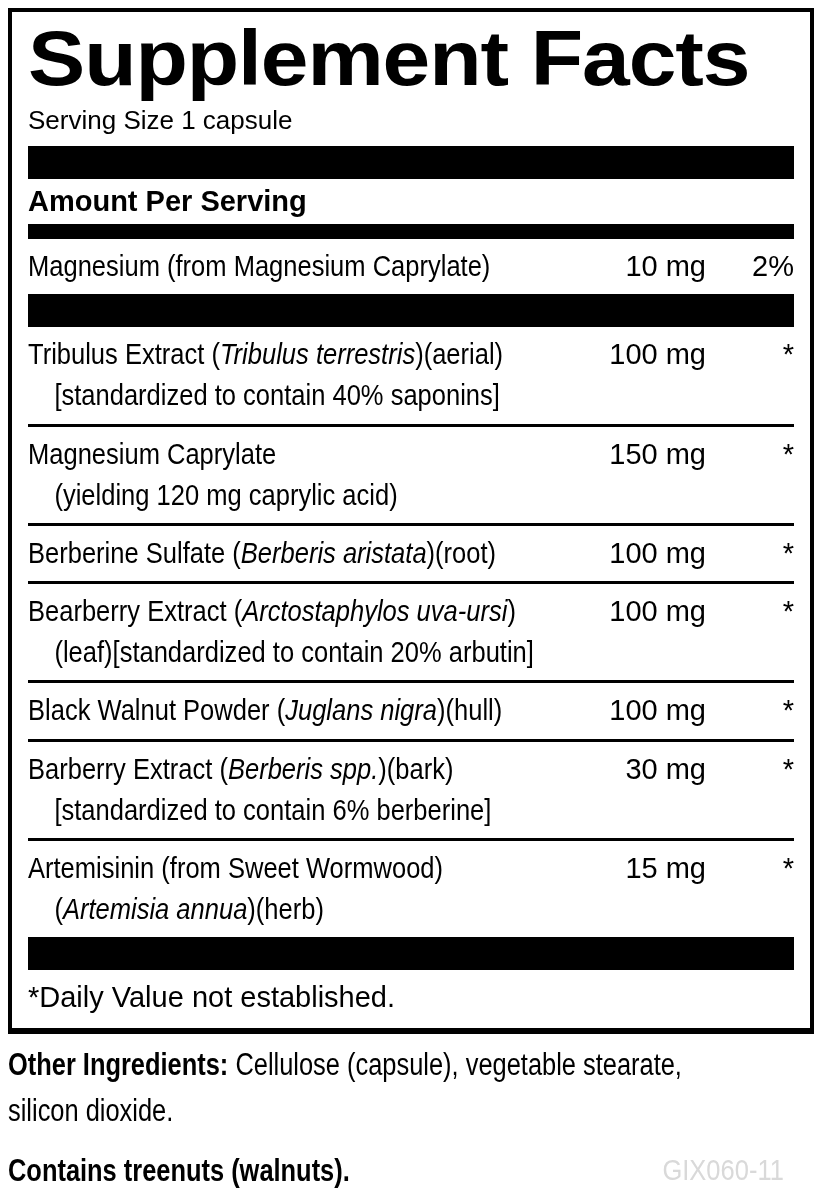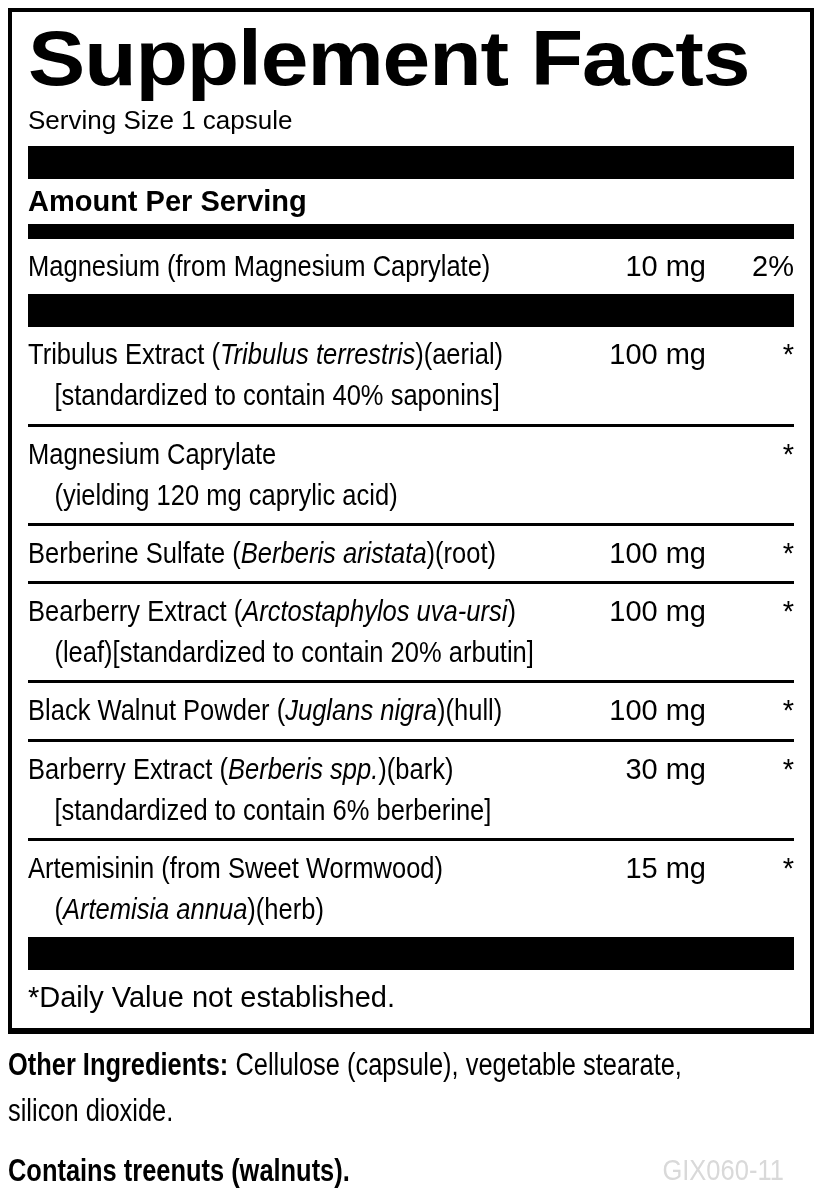--- a/index.html
+++ b/index.html
@@ -102,20 +102,21 @@
       <span class="name cond"><span>Tribulus Extract (</span><i>Tribulus terrestris</i><span>)(aerial)</span></span>
       <span class="amount">100 mg</span>
       <span class="dv">*</span>
     </div>
     <div class="row-sub cond"><span>[standardized to contain 40% saponins]</span></div>
   </div>
 
   <div class="row">
     <div class="row-main">
       <span class="name cond"><span>Magnesium Caprylate</span></span>
+      <span class="amount">150 mg</span>
       <span class="dv">*</span>
     </div>
     <div class="row-sub cond"><span>(yielding 120 mg caprylic acid)</span></div>
   </div>
 
   <div class="row">
     <div class="row-main">
       <span class="name cond"><span>Berberine Sulfate (</span><i>Berberis aristata</i><span>)(root)</span></span>
       <span class="amount">100 mg</span>
       <span class="dv">*</span>

